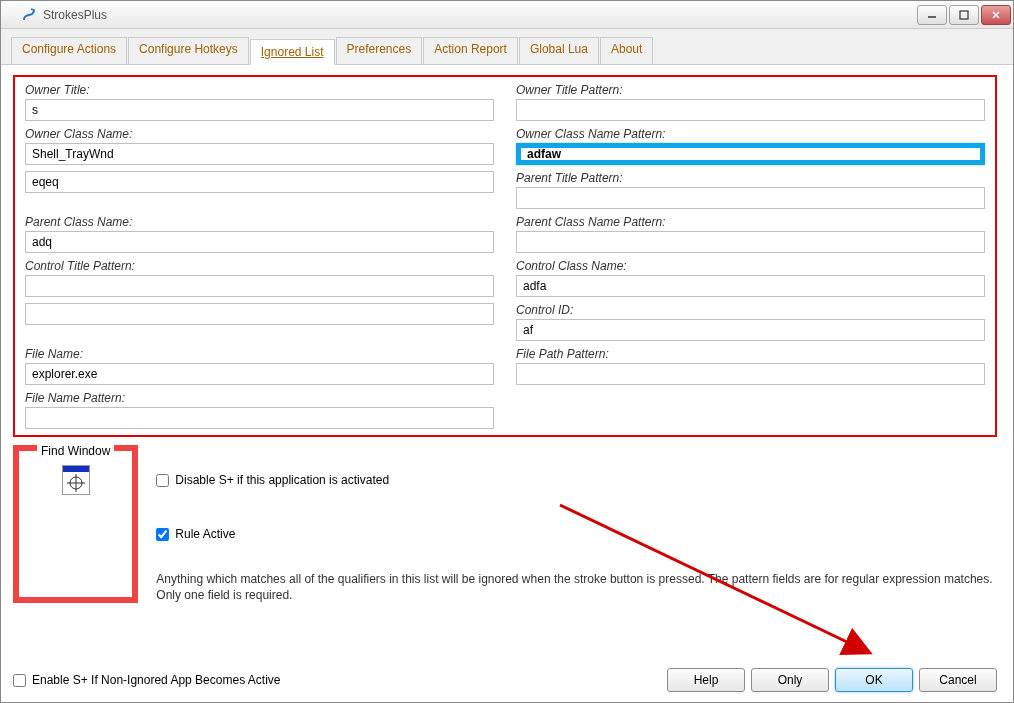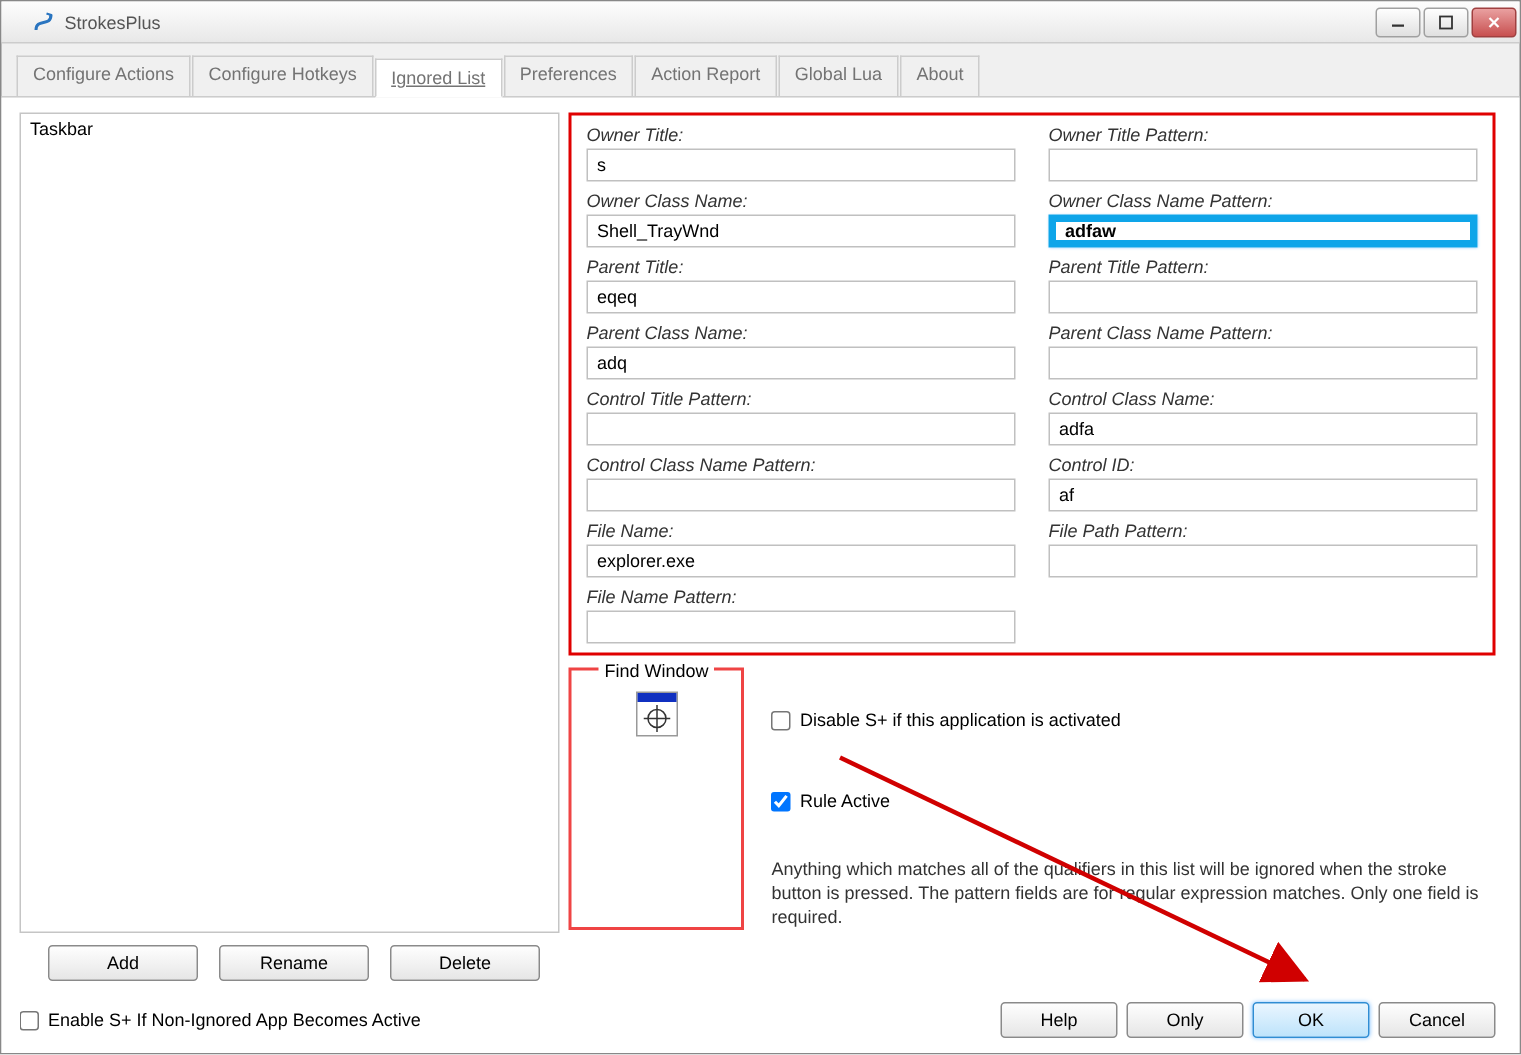--- a/index.html
+++ b/index.html
@@ -16,21 +16,21 @@
 .titlebar { height: 28px; background: linear-gradient(#fdfdfd, #e8e8e8); display: flex; align-items: center; padding: 0 2px 0 20px; border-bottom: 1px solid #ccc; }
 .titlebar-icon { width: 16px; height: 16px; margin-right: 6px; }
 .titlebar-icon svg { width: 16px; height: 16px; }
 .titlebar-title { flex: 1; color: #555; }
 .window-controls { display: flex; gap: 2px; }
 .win-btn { width: 30px; height: 20px; border: 1px solid #a0a0a0; border-radius: 3px; background: linear-gradient(#fefefe, #e0e0e0); display: flex; align-items: center; justify-content: center; font-size: 10px; cursor: pointer; }
 .win-btn.close { background: linear-gradient(#e9a0a0, #c85050); color: #fff; border-color: #a04040; }
 
 
 .tabs-row { display: flex; padding: 6px 10px 0 10px; border-bottom: 1px solid #ccc; position: relative; z-index: 2; }
-.tab { padding: 4px 10px; border: 1px solid #ccc; border-bottom: none; background: #f0f0f0; margin-right: 1px; margin-top: 2px; cursor: pointer; color: #737373; position: relative; }
+.tab { padding: 4px 10px; border: 1px solid #ccc; border-bottom: none; background: #f0f0f0; margin-right: 1px; margin-top: 2px; cursor: pointer; color: #a16207; position: relative; }
 .tab.active { background: #fff; border-bottom: 1px solid #fff; margin-bottom: -1px; margin-top: 4px; padding-top: 5px; padding-bottom: 5px; z-index: 3; text-decoration: underline; }
 
 
 .tab-body { flex: 1; background: #fff; display: flex; flex-direction: column; padding: 10px 16px 10px 12px; z-index: 1; position: relative; }
 .upper-area { flex: 1; display: flex; gap: 6px; }
 
 
 .left-pane { display: flex; flex-direction: column; width: 360px; }
 .list-box { flex: 1; border: 1px solid #c5c5c5; background: #fff; padding: 2px; overflow: auto; }
 .list-item { padding: 1px 4px; cursor: pointer; }
@@ -41,21 +41,21 @@
 .right-pane { flex: 1; display: flex; flex-direction: column; }
 .red-frame { border: 2px solid #e00000; padding: 6px 10px 6px 10px; }
 .fields-grid { display: grid; grid-template-columns: 1fr 1fr; gap: 6px 22px; }
 .field-cell { display: flex; flex-direction: column; }
 .field-label { color: #333; margin-bottom: 2px; font-style: italic; }
 input.field-input { height: 22px; padding: 2px 6px; border: 1px solid #c0c0c0; background: #fff; width: 100%; }
 input.field-input.focused { border: 5px solid #0ea5e9; outline: none; box-shadow: 0 0 2px rgba(51,153,255,0.6); font-weight: bold; }
 
 
 .below-red { display: flex; gap: 18px; margin-top: 8px; }
-.find-window-box { border: 2px solid #ef4444; padding: 6px 18px 8px 18px; text-align: center; }
+.find-window-box { border: 6px solid #ef4444; padding: 6px 18px 8px 18px; text-align: center; }
 .find-window-box .fw-label { position: relative; top: -13px; background: #fff; padding: 0 4px; display: inline-block; }
 .crosshair-box { width: 28px; height: 30px; border: 1px solid #999; margin: -6px auto 0 auto; display: flex; flex-direction: column; }
 .crosshair-top { height: 6px; background: #1030c0; }
 .crosshair-body { flex: 1; display: flex; align-items: center; justify-content: center; }
 .crosshair-body svg { width: 18px; height: 18px; }
 
 .check-area { flex: 1; display: flex; flex-direction: column; gap: 14px; padding-top: 2px; }
 .check-row { display: flex; align-items: center; gap: 6px; margin-top: 26px; }
 .help-text { color: #333; line-height: 1.35; margin-top: 16px; }
 
@@ -116,30 +116,20 @@
     <div class="tab active">Ignored List</div>
     <div class="tab">Preferences</div>
     <div class="tab">Action Report</div>
     <div class="tab">Global Lua</div>
     <div class="tab">About</div>
   </div>
 
   <div class="tab-body">
     <div class="upper-area">
 
-      <div class="left-pane">
-        <div class="list-box">
-          <div class="list-item">Taskbar</div>
-        </div>
-        <div class="left-buttons">
-          <button class="btn">Add</button>
-          <button class="btn">Rename</button>
-          <button class="btn">Delete</button>
-        </div>
-      </div>
 
       <div class="right-pane">
         <div class="red-frame">
           <div class="fields-grid">
             <div class="field-cell">
                 <span class="field-label">Owner Title:</span>
                 <input class="field-input" value="s" style="">
               </div>
             <div class="field-cell">
                 <span class="field-label">Owner Title Pattern:</span>
@@ -149,21 +139,20 @@
             <div class="field-cell">
                 <span class="field-label">Owner Class Name:</span>
                 <input class="field-input" value="Shell_TrayWnd" style="">
               </div>
             <div class="field-cell">
                 <span class="field-label">Owner Class Name Pattern:</span>
                 <input class="field-input focused" value="adfaw" style="">
               </div>
 
             <div class="field-cell">
-                <span class="field-label">Parent Title:</span>
                 <input class="field-input" value="eqeq" style="">
               </div>
             <div class="field-cell">
                 <span class="field-label">Parent Title Pattern:</span>
                 <input class="field-input" value="" style="">
               </div>
 
             <div class="field-cell">
                 <span class="field-label">Parent Class Name:</span>
                 <input class="field-input" value="adq" style="">
@@ -176,21 +165,20 @@
             <div class="field-cell">
                 <span class="field-label">Control Title Pattern:</span>
                 <input class="field-input" value="" style="">
               </div>
 
             <div class="field-cell">
                 <span class="field-label">Control Class Name:</span>
                 <input class="field-input" value="adfa" style="">
               </div>
             <div class="field-cell">
-                <span class="field-label">Control Class Name Pattern:</span>
                 <input class="field-input" value="" style="">
               </div>
 
             <div class="field-cell">
                 <span class="field-label">Control ID:</span>
                 <input class="field-input" value="af" style="">
               </div>
             <div class="field-cell">
                 <span class="field-label">File Name:</span>
                 <input class="field-input" value="explorer.exe" style="">

